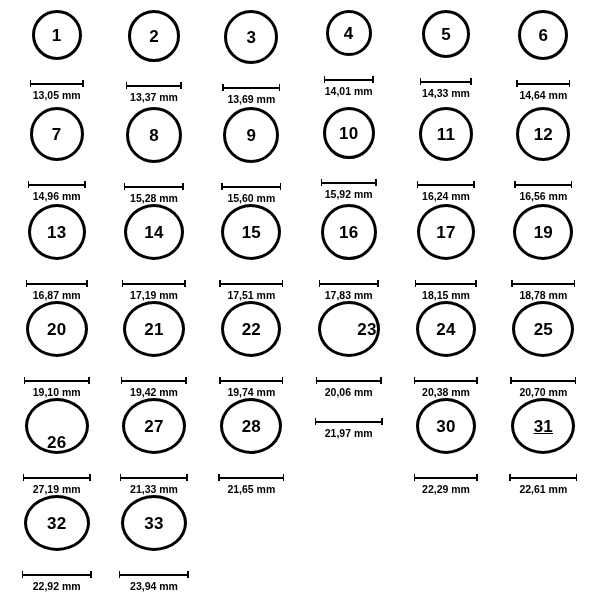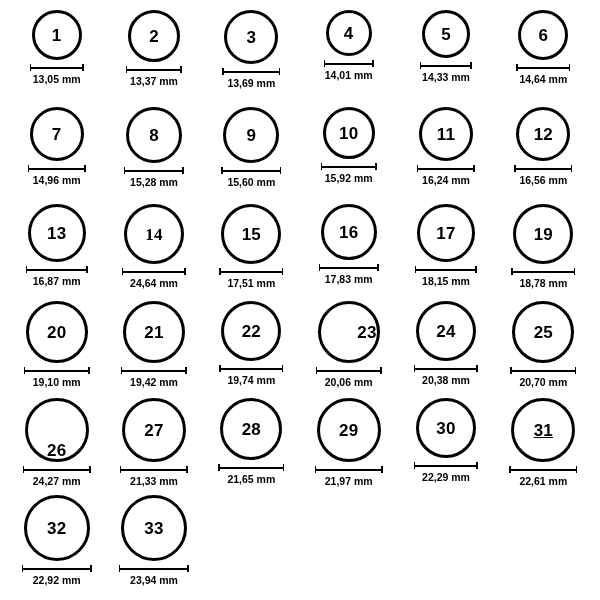--- a/index.html
+++ b/index.html
@@ -47,21 +47,21 @@
     justify-content: center;
     line-height: 1;
   }
   .ring-size {
     font-weight: bold;
     font-size: 17px;
     color: #000000;
     letter-spacing: 0.2px;
   }
   .dim {
-    margin-top: 4px;
+    margin-top: 20px;
     display: flex;
     flex-direction: column;
     align-items: center;
   }
   .caliper {
     position: relative;
     height: 7px;
   }
   .caliper .bar {
     position: absolute;
@@ -256,30 +256,30 @@
         <div class="dim">
           <div class="caliper" style="width: 62px;">
             <div class="tick left"></div>
             <div class="bar"></div>
             <div class="tick right"></div>
           </div>
           <div class="dim-label">16,87 mm</div>
         </div>
       </div>
       <div class="cell">
-        <div class="ring" style="width: 60px; height: 60px; font-family: Liberation Serif, serif;">
+        <div class="ring" style="width: 60px; height: 60px;">
           <span class="ring-size">14</span>
         </div>
         <div class="dim">
           <div class="caliper" style="width: 64px;">
             <div class="tick left"></div>
             <div class="bar"></div>
             <div class="tick right"></div>
           </div>
-          <div class="dim-label">24,64 mm</div>
+          <div class="dim-label">17,19 mm</div>
         </div>
       </div>
       <div class="cell">
         <div class="ring" style="width: 60px; height: 60px;">
           <span class="ring-size">15</span>
         </div>
         <div class="dim">
           <div class="caliper" style="width: 64px;">
             <div class="tick left"></div>
             <div class="bar"></div>
@@ -408,21 +408,21 @@
       <div class="cell">
         <div class="ring" style="width: 64px; height: 64px; align-items: flex-end;">
           <span class="ring-size">26</span>
         </div>
         <div class="dim">
           <div class="caliper" style="width: 68px;">
             <div class="tick left"></div>
             <div class="bar"></div>
             <div class="tick right"></div>
           </div>
-          <div class="dim-label">24,27 mm</div>
+          <div class="dim-label">27,19 mm</div>
         </div>
       </div>
       <div class="cell">
         <div class="ring" style="width: 64px; height: 64px;">
           <span class="ring-size">27</span>
         </div>
         <div class="dim">
           <div class="caliper" style="width: 68px;">
             <div class="tick left"></div>
             <div class="bar"></div>
@@ -438,23 +438,20 @@
         <div class="dim">
           <div class="caliper" style="width: 66px;">
             <div class="tick left"></div>
             <div class="bar"></div>
             <div class="tick right"></div>
           </div>
           <div class="dim-label">21,65 mm</div>
         </div>
       </div>
       <div class="cell">
-        <div class="ring" style="width: 64px; height: 64px;">
-          <span class="ring-size">29</span>
-        </div>
         <div class="dim">
           <div class="caliper" style="width: 68px;">
             <div class="tick left"></div>
             <div class="bar"></div>
             <div class="tick right"></div>
           </div>
           <div class="dim-label">21,97 mm</div>
         </div>
       </div>
       <div class="cell">

